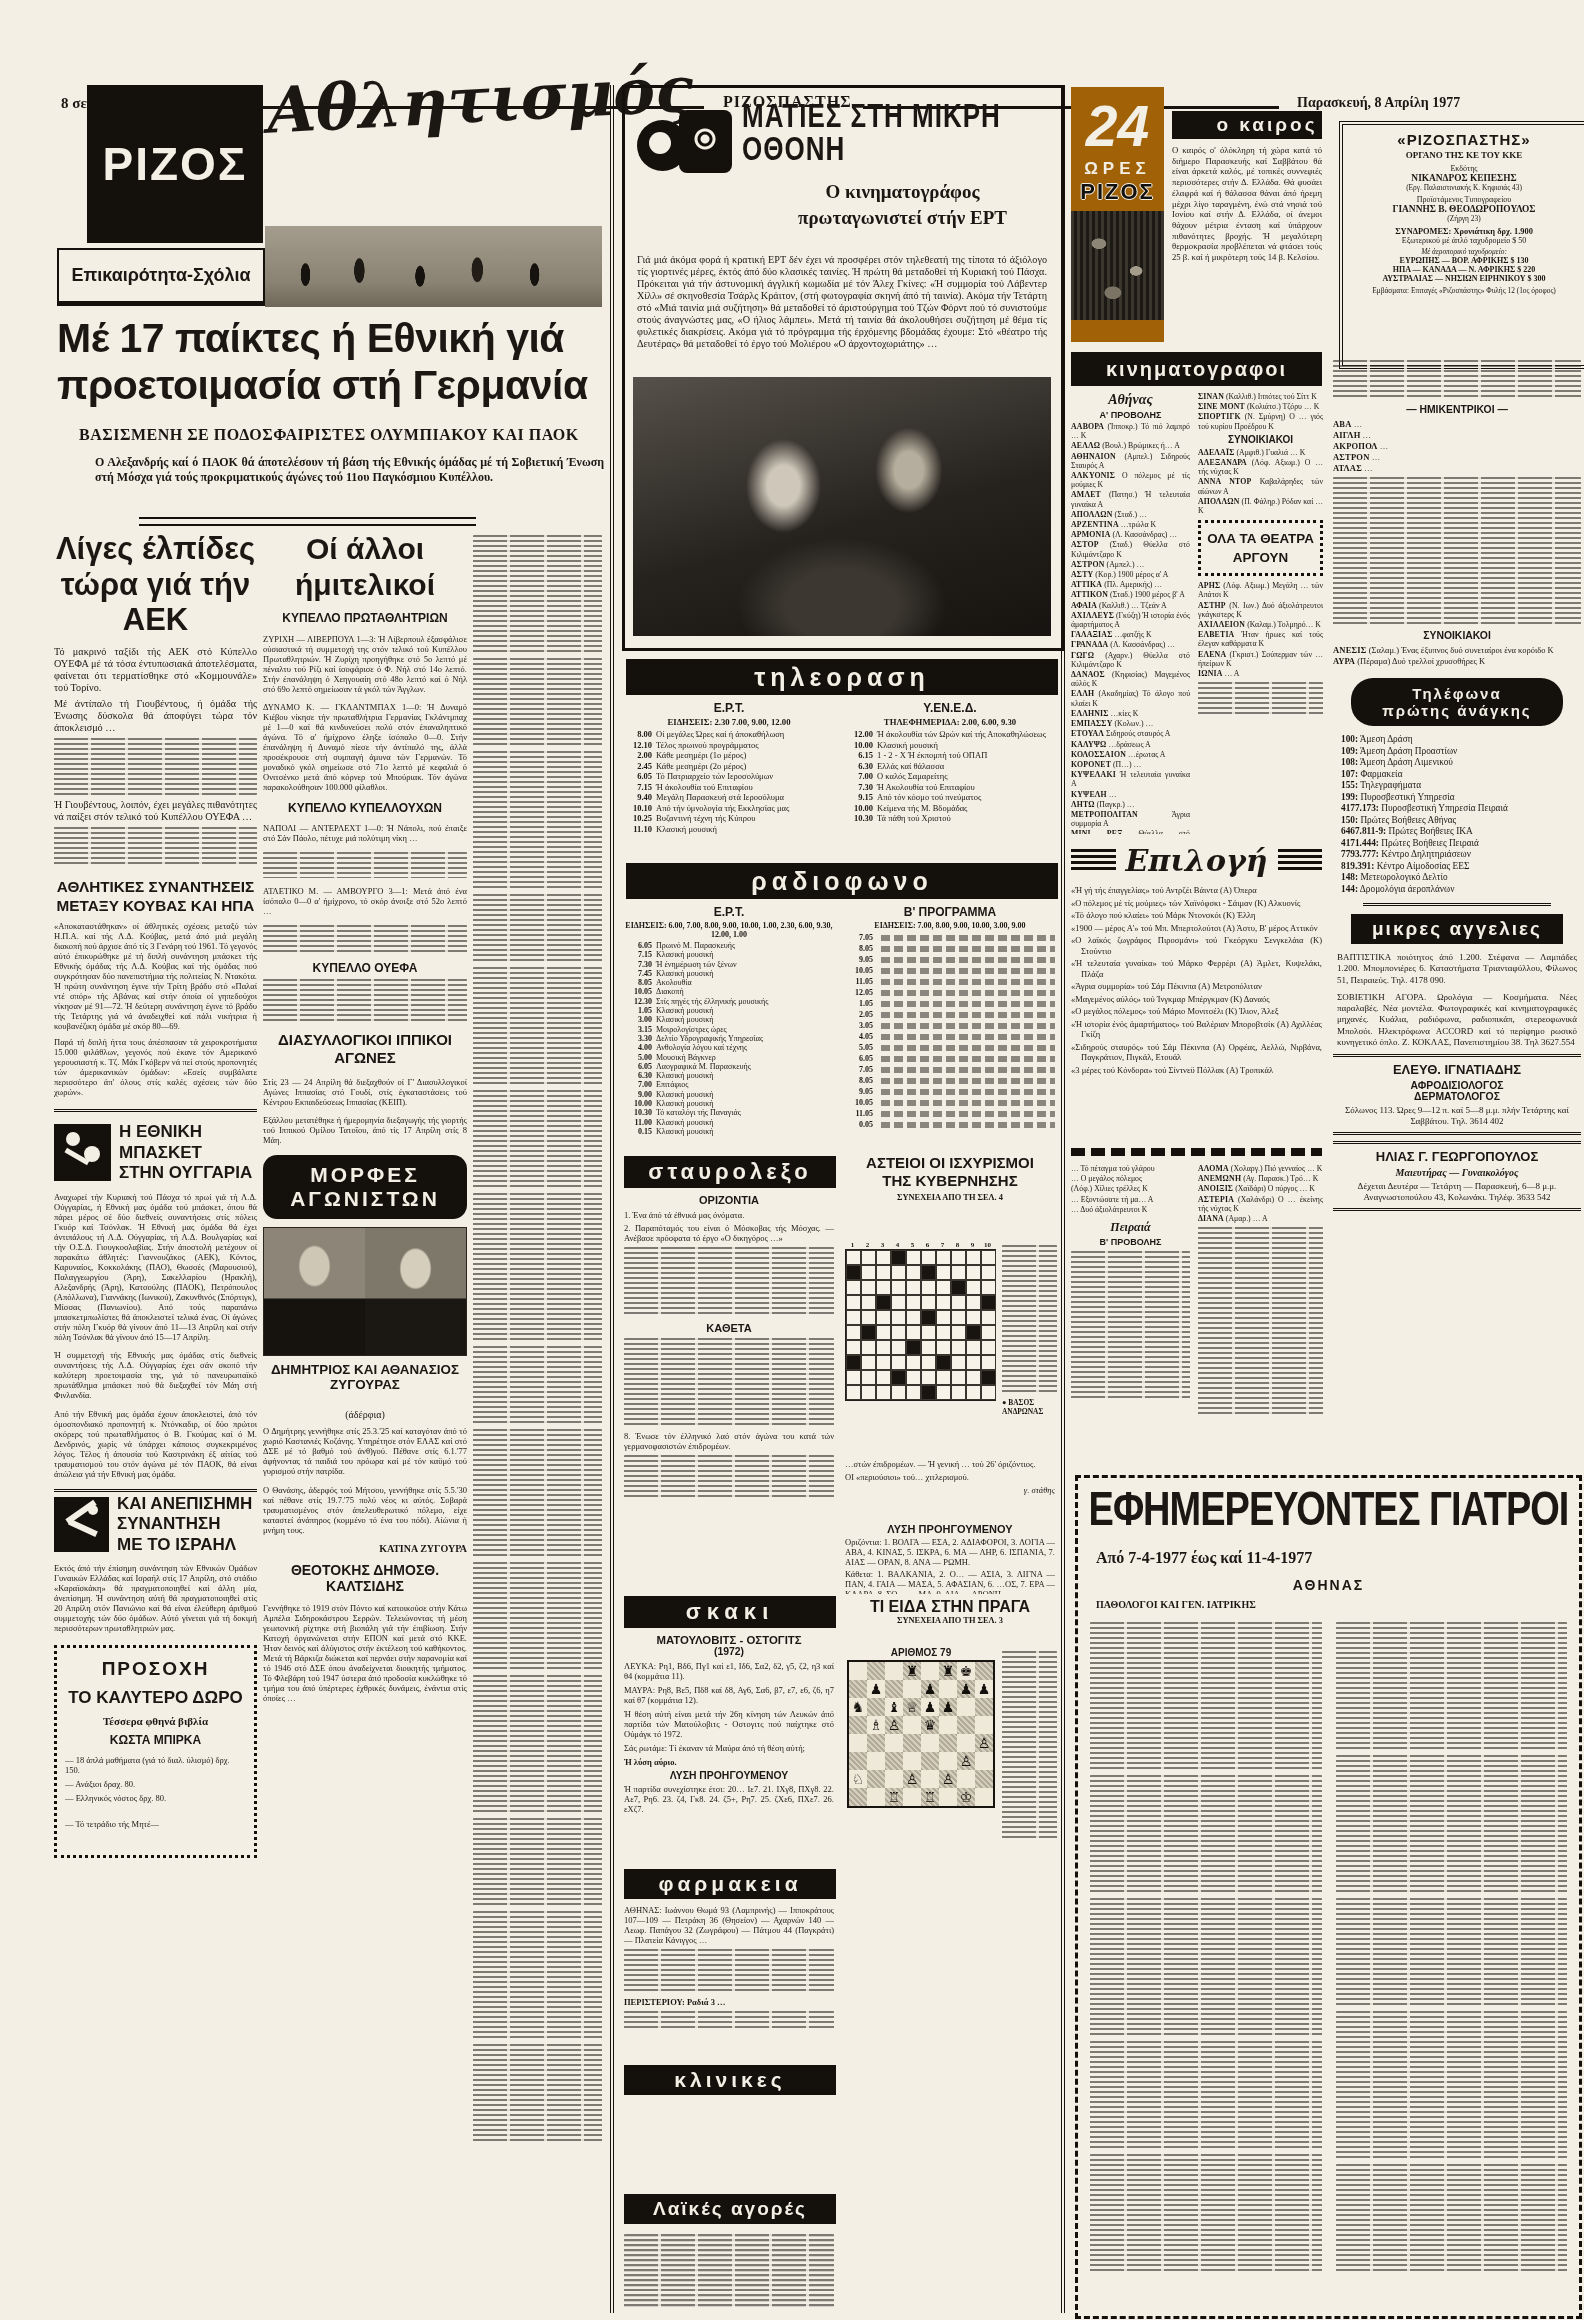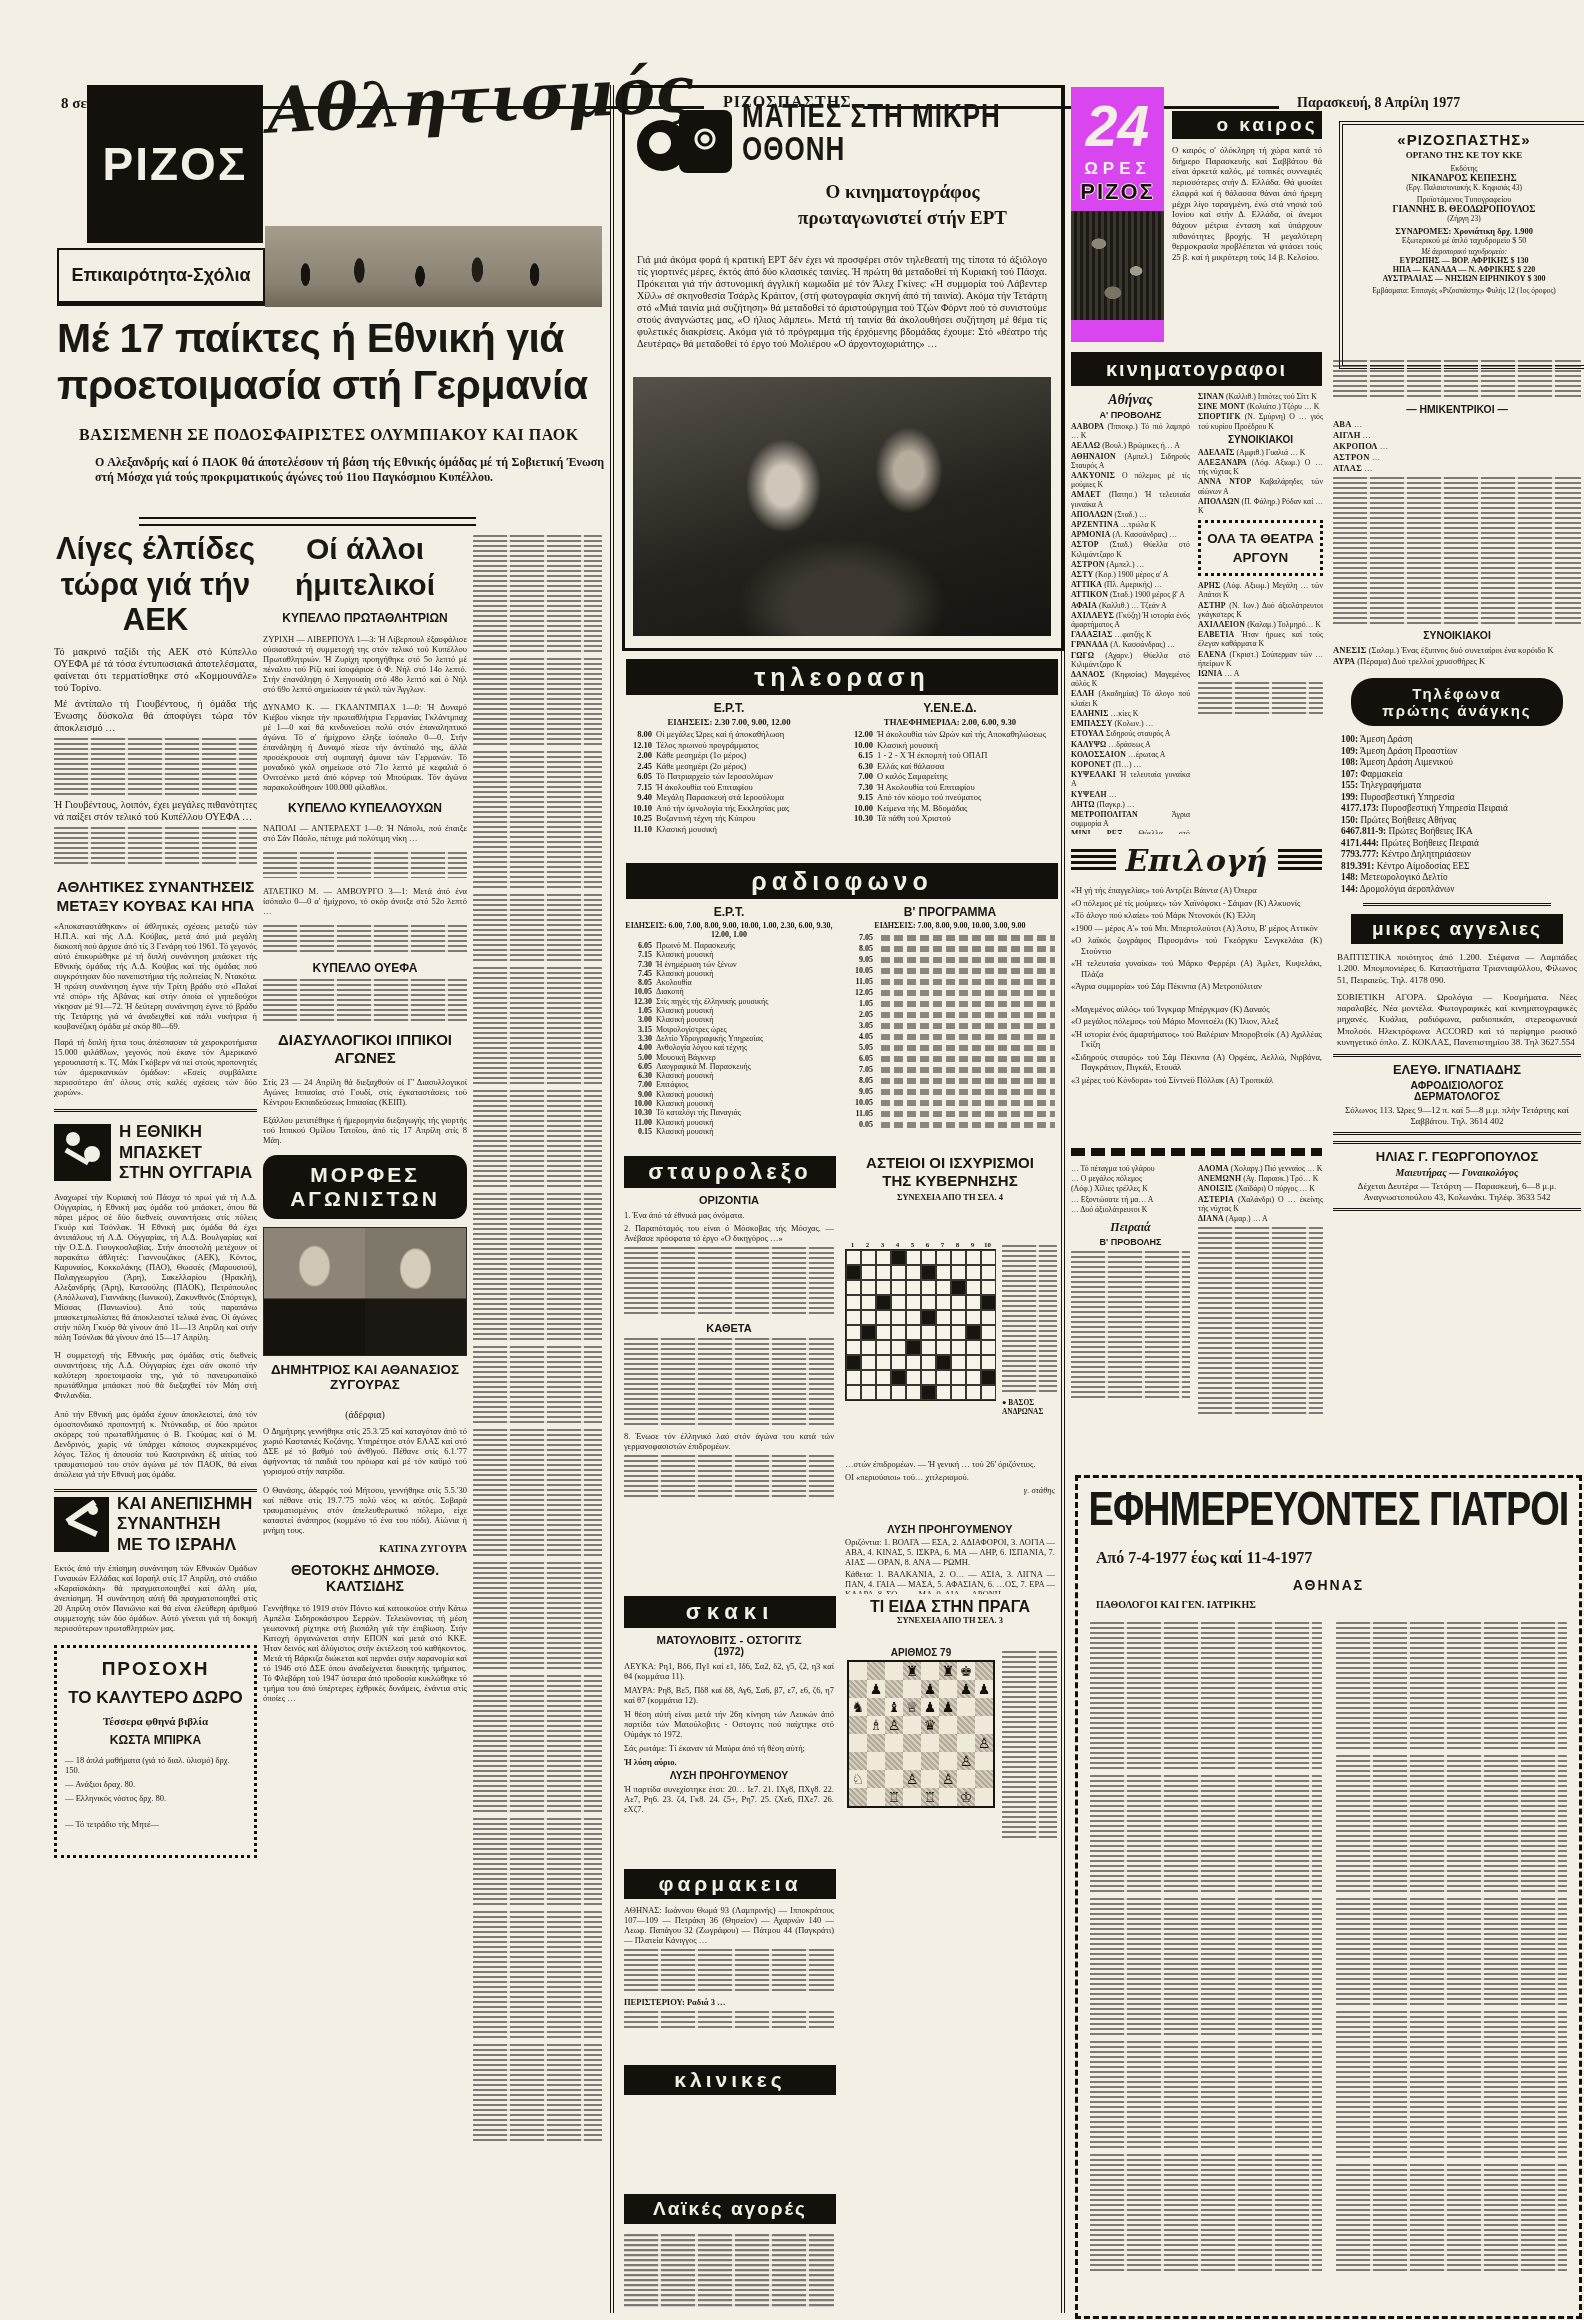--- a/index.html
+++ b/index.html
@@ -726,21 +726,21 @@
         <div class="cq cdk">♖</div>
         <div class="cq"></div>
         <div class="cq cdk">♔</div>
         <div class="cq"></div>
       </div>
   </div>
   <div class="abs ovh" style="left:1002px;top:1647px;width:55px;height:198px;">
     <div class="tx" style="height:190px;"></div>
   </div>
 
-  <div class="abs" style="left:1071px;top:87px;width:93px;height:255px;background:#d946ef;overflow:hidden;">
+  <div class="abs" style="left:1071px;top:87px;width:93px;height:255px;background:#a16207;overflow:hidden;">
     <div class="sans b ctr" style="color:#f3efe5;font-size:57px;font-style:italic;margin-top:6px;">24</div>
     <div class="sans b ctr" style="color:#f3efe5;font-size:17px;letter-spacing:5px;">ΩΡΕΣ</div>
     <div class="sans b ctr" style="color:#14110d;font-size:22px;letter-spacing:2px;text-shadow:-1px 0 #f3efe5,1px 0 #f3efe5,0 -1px #f3efe5,0 1px #f3efe5;">ΡΙΖΟΣ</div>
     <div style="margin-top:6px;height:109px;background:
       radial-gradient(14px 10px at 30% 30%, #8d8676 0 50%, rgba(0,0,0,0) 55%),
       radial-gradient(12px 9px at 70% 55%, #a49c8a 0 50%, rgba(0,0,0,0) 55%),
       radial-gradient(16px 12px at 45% 75%, #7b7464 0 50%, rgba(0,0,0,0) 55%),
       repeating-linear-gradient(90deg,#3a352d 0 3px,#1c1914 3px 6px);"></div>
   </div>
 
@@ -845,21 +845,21 @@
     <div style="flex:1;height:22px;background:repeating-linear-gradient(180deg,#14110d 0 3px,rgba(0,0,0,0) 3px 6px);"></div>
   </div>
   <div class="abs ovh" style="left:1071px;top:885px;width:251px;height:261px;font-size:8.5px;line-height:10.5px;">
 
   <div style="padding-left:10px;text-indent:-10px;margin-bottom:2px;text-align:justify;">«Ή γή τής έπαγγελίας» τού Αντρζέι Βάιντα (Α) Όπερα</div>
       <div style="padding-left:10px;text-indent:-10px;margin-bottom:2px;text-align:justify;">«Ο πόλεμος μέ τίς μούμιες» τών Χαϊνόφσκι - Σάιμαν (Κ) Αλκυονίς</div>
       <div style="padding-left:10px;text-indent:-10px;margin-bottom:2px;text-align:justify;">«Τό άλογο πού κλαίει» τού Μάρκ Ντονσκόι (Κ) Έλλη</div>
       <div style="padding-left:10px;text-indent:-10px;margin-bottom:2px;text-align:justify;">«1900 — μέρος Α'» τού Μπ. Μπερτολούτσι (Α) Άστυ, Β' μέρος Αττικόν</div>
       <div style="padding-left:10px;text-indent:-10px;margin-bottom:2px;text-align:justify;">«Ο λαϊκός ζωγράφος Πιροσμάνι» τού Γκεόργκυ Σενγκελάια (Κ) Στούντιο</div>
       <div style="padding-left:10px;text-indent:-10px;margin-bottom:2px;text-align:justify;">«Ή τελευταία γυναίκα» τού Μάρκο Φερρέρι (Α) Άμλετ, Κυψελάκι, Πλάζα</div>
-      <div style="padding-left:10px;text-indent:-10px;margin-bottom:12px;text-align:justify;">«Άγρια συμμορία» τού Σάμ Πέκινπα (Α) Μετροπόλιταν</div>
+      <div style="padding-left:10px;text-indent:-10px;margin-bottom:2px;text-align:justify;">«Άγρια συμμορία» τού Σάμ Πέκινπα (Α) Μετροπόλιταν</div>
       <div style="padding-left:10px;text-indent:-10px;margin-bottom:2px;text-align:justify;">«Μαγεμένος αύλός» τού Ίνγκμαρ Μπέργκμαν (Κ) Δαναός</div>
       <div style="padding-left:10px;text-indent:-10px;margin-bottom:2px;text-align:justify;">«Ο μεγάλος πόλεμος» τού Μάριο Μονιτσέλι (Κ) Ίλιον, Άλεξ</div>
       <div style="padding-left:10px;text-indent:-10px;margin-bottom:2px;text-align:justify;">«Ή ιστορία ένός άμαρτήματος» τού Βαλέριαν Μποροβτσίκ (Α) Αχιλλέας Γκίζη</div>
       <div style="padding-left:10px;text-indent:-10px;margin-bottom:2px;text-align:justify;">«Σιδηρούς σταυρός» τού Σάμ Πέκινπα (Α) Ορφέας, Αελλώ, Νιρβάνα, Παγκράτιον, Πιγκάλ, Ετουάλ</div>
       <div style="padding-left:10px;text-indent:-10px;margin-bottom:2px;text-align:justify;">«3 μέρες τού Κόνδορα» τού Σίντνεϋ Πόλλακ (Α) Τροπικάλ</div>
     </div>
   <div class="abs" style="left:1071px;top:1148px;width:251px;height:8px;background:repeating-linear-gradient(90deg,#14110d 0 14px,rgba(0,0,0,0) 14px 20px);"></div>
 
   <div class="abs ovh" style="left:1071px;top:1164px;width:119px;height:303px;">
     <div>

